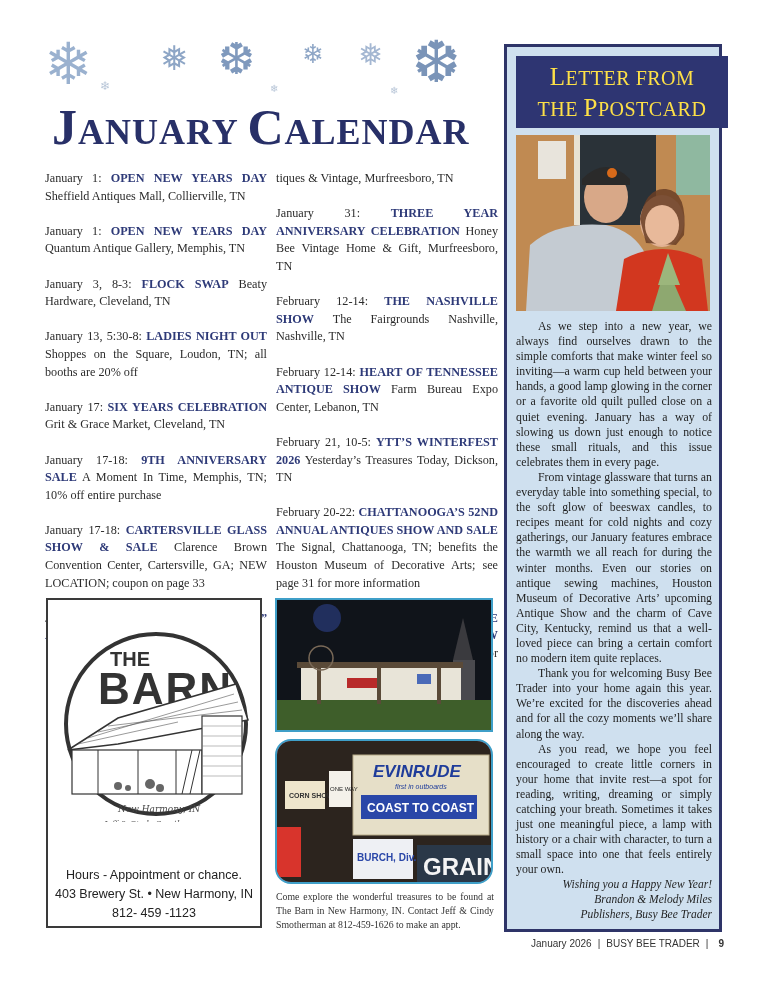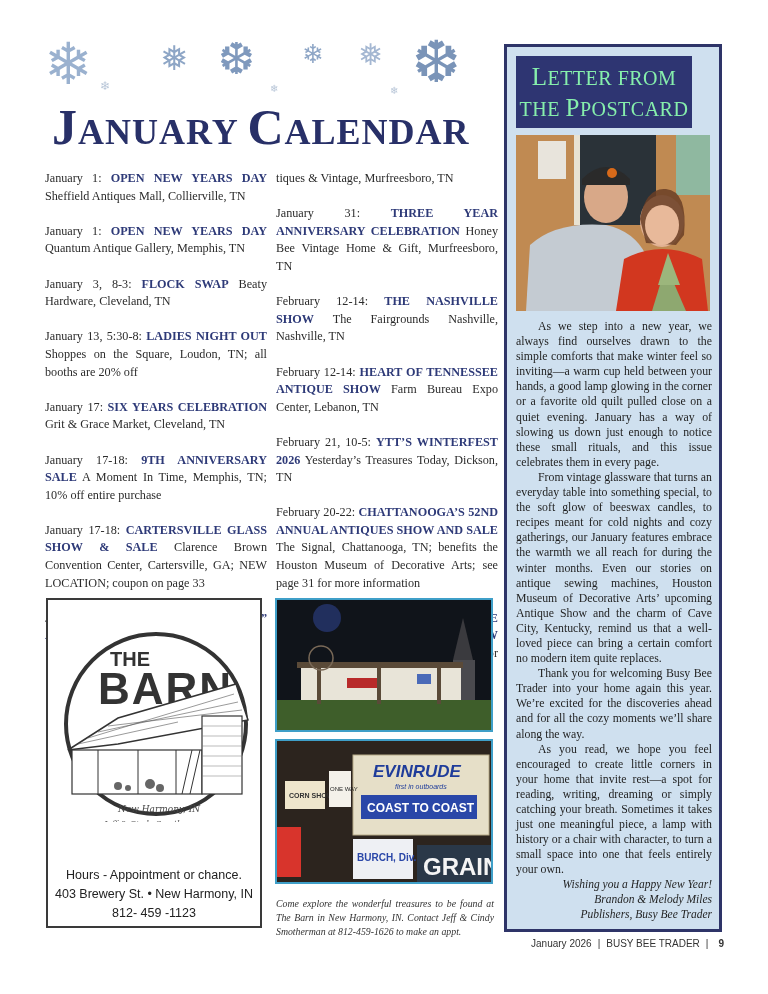--- a/index.html
+++ b/index.html
@@ -33,34 +33,34 @@
   }
   .barn-logo { position: absolute; left: 10px; top: 26px; width: 196px; height: 196px; }
   .barn-info {
     position: absolute; left: 0; top: 266px; width: 100%; text-align: center;
     font-family: "Liberation Sans", "DejaVu Sans", sans-serif; font-size: 12.5px; line-height: 19px; color: #222;
   }
 
   
   .photo { position: absolute; border: 2px solid #3f9fc8; overflow: hidden; }
   .photo.night { left: 275px; top: 598px; width: 218px; height: 134px; background: #12161c; }
-  .photo.signs { left: 275px; top: 739px; width: 218px; height: 145px; background: #c4b5fd; }
+  .photo.signs { left: 275px; top: 739px; width: 218px; height: 145px; background: #c4b5fd; border-radius: 16px; }
   .photo-caption {
     position: absolute; left: 276px; top: 890px; width: 218px;
-    font-style: italic; font-size: 9.8px; line-height: 14px; text-align: justify; color: #333; margin-top: 7px;
+    font-size: 9.8px; line-height: 14px; text-align: justify; color: #333;
   }
 
   
   .sidebar {
     position: absolute; left: 504px; top: 44px; width: 218px; height: 888px;
     background: #cfe0ef; border: 3px solid #2e3468;
   }
   .sidebar-head {
-    position: absolute; left: 9px; top: 9px; width: 176px; height: 72px;
-    background: #2e3572; color: #86efac; text-align: center;
+    position: absolute; left: 9px; top: 9px; width: 212px; height: 72px;
+    background: #2e3572; color: #fde047; text-align: center;
     font-variant: small-caps; font-size: 20px; line-height: 30px; padding-top: 6px; letter-spacing: 0.5px;
   }
   .sidebar-head .big { font-size: 25px; }
   .sidebar-photo {
     position: absolute; left: 9px; top: 88px; width: 194px; height: 176px; overflow: hidden;
     background: #b98a55;
   }
   .letter {
     position: absolute; left: 9px; top: 272px; width: 196px;
     font-size: 11.8px; line-height: 15.1px; text-align: justify; color: #1f1f1f; hyphens: auto;

